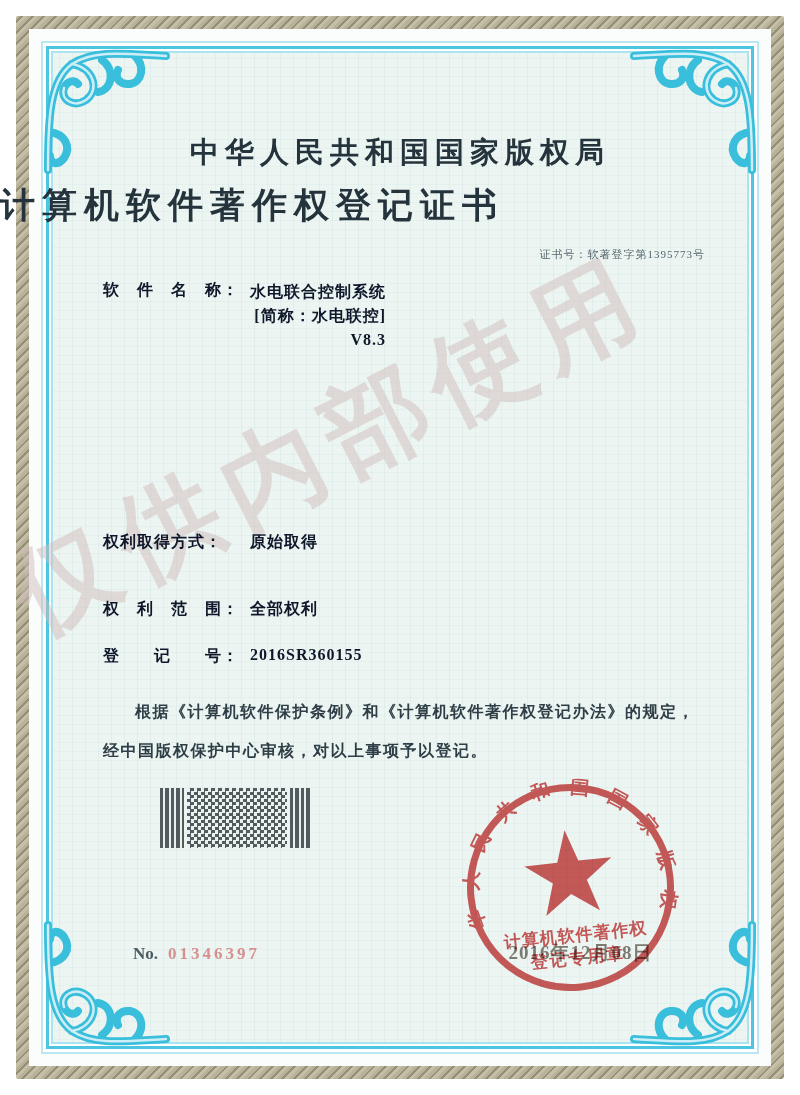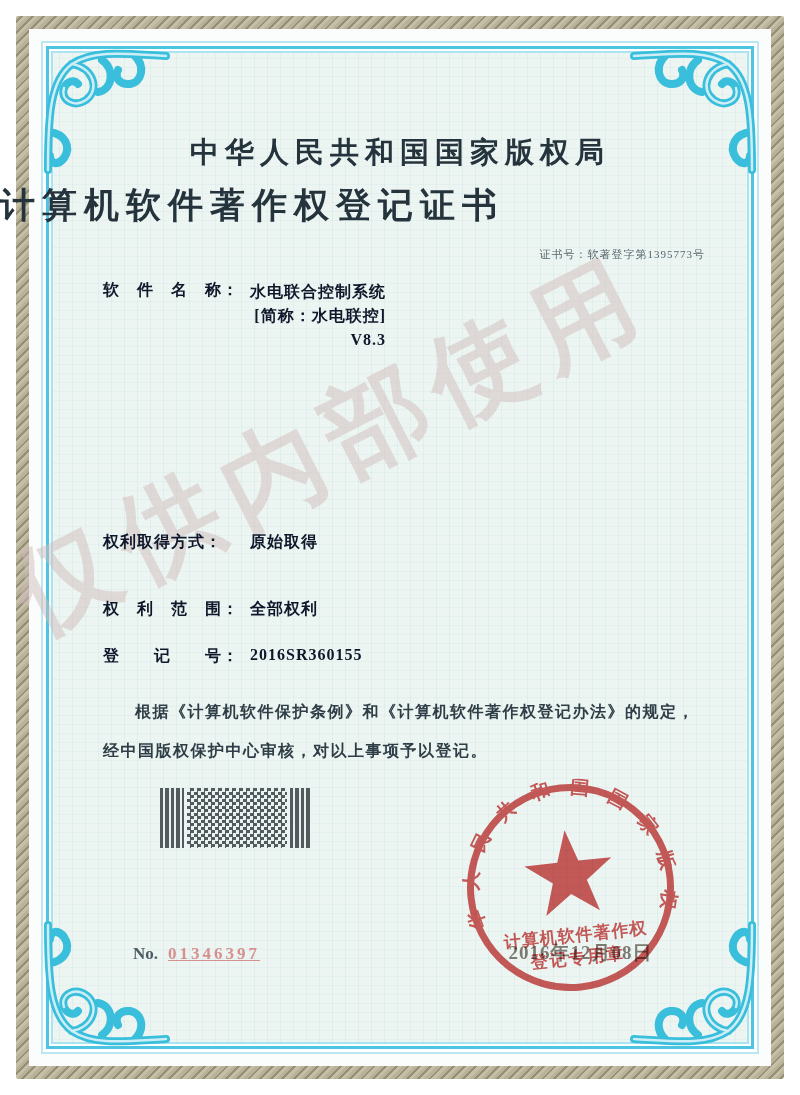--- a/index.html
+++ b/index.html
@@ -82,21 +82,21 @@
   }
   .bc-left{width:24px;}
   .bc-right{width:20px;}
   .bc-mid{flex:1;margin:0 3px;
     background:repeating-conic-gradient(#3a4146 0% 25%,#e8f2ef 0% 50%);
     background-size:7px 7px;
   }
   
   .serial{position:absolute;left:133px;top:944px;z-index:2;font-size:17px;}
   .serial .pfx{color:#4c5b62;font-weight:600;margin-right:10px;}
-  .serial .num{color:#d69090;font-weight:600;letter-spacing:3px;text-decoration:underline;}
+  .serial .num{color:#d69090;font-weight:600;letter-spacing:3px;}
   
   .seal-date{
     position:absolute;left:468px;top:940px;width:225px;z-index:2;text-align:center;
     font-size:19px;font-weight:600;letter-spacing:1px;color:#7b7a71;
   }
   .seal{
     position:absolute;left:463px;top:780px;width:215px;height:215px;z-index:3;
     transform:rotate(-6deg);opacity:0.9;mix-blend-mode:multiply;
   }
 </style>

